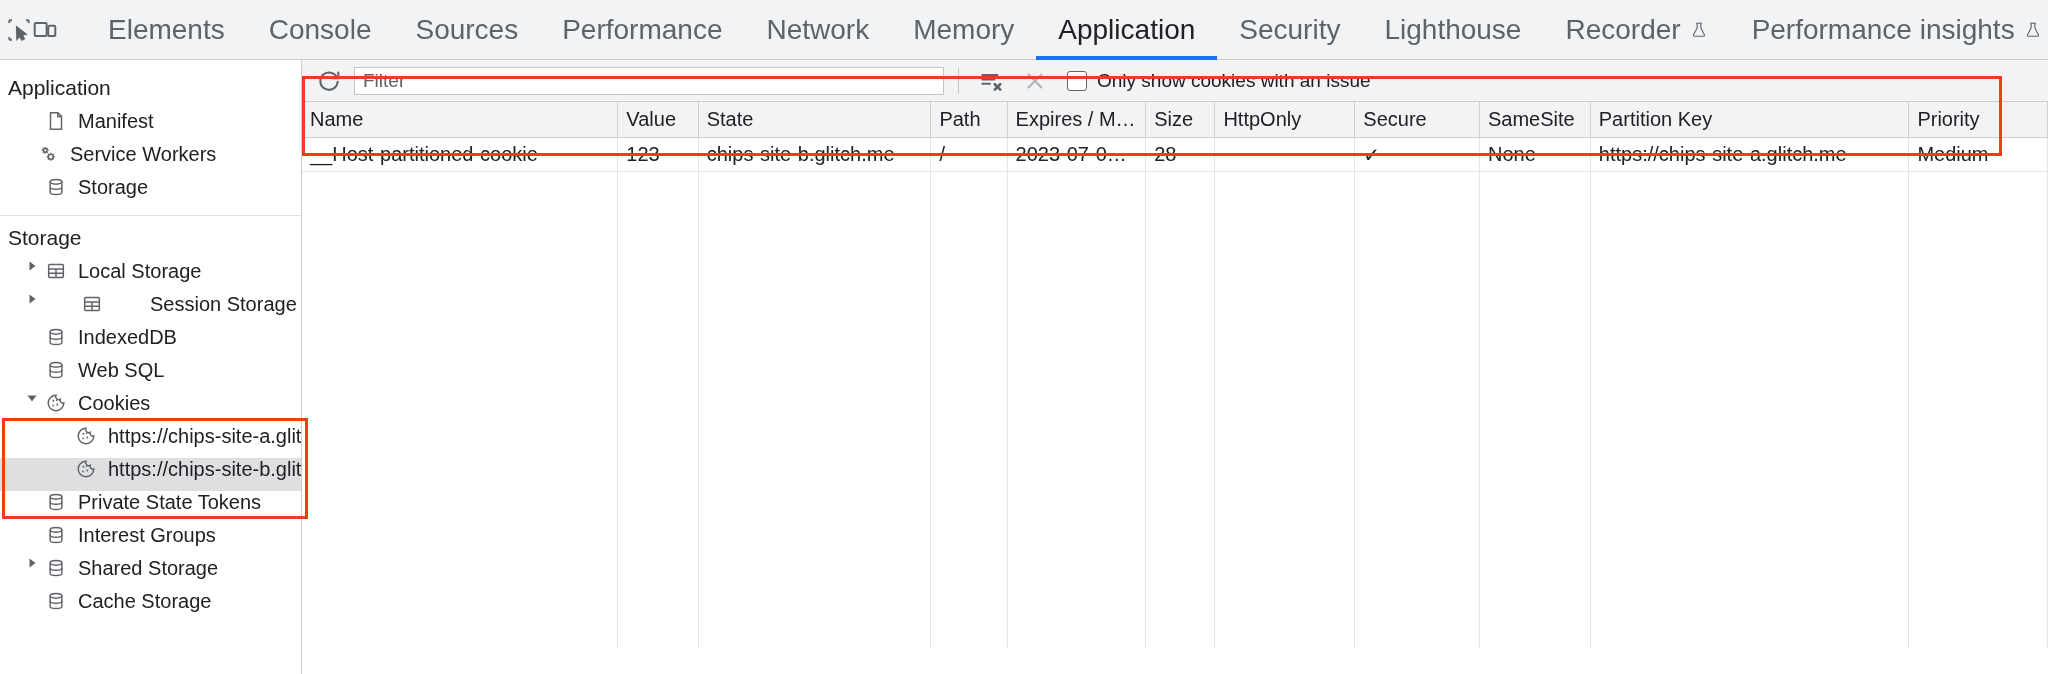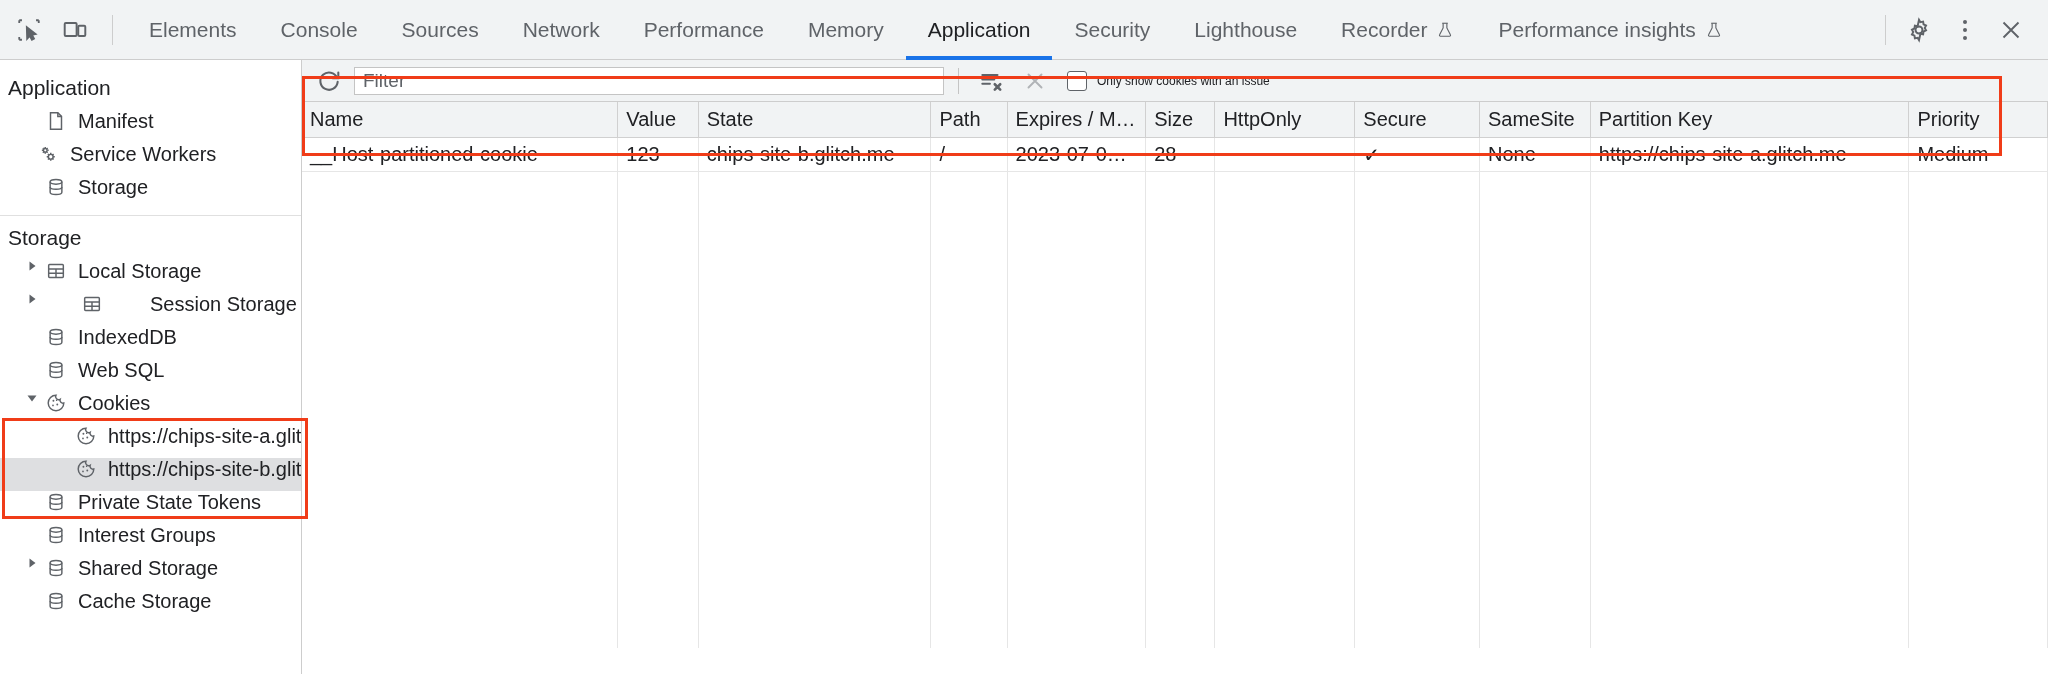--- a/index.html
+++ b/index.html
@@ -27,21 +27,21 @@
   }
   .tb-icon-btn:first-child { margin-left: 6px; }
   .tb-sep {
     width: 1px; height: 30px; background: #cdcdcd;
     margin: 0 14px;
   }
   .tabs { display: flex; align-items: stretch; height: 60px; }
   .tab {
     display: flex; align-items: center; gap: 9px;
     padding: 0 22px; height: 60px;
-    font-size: 21px; color: #5f6368;
+    font-size: 28px; color: #5f6368;
     white-space: nowrap; position: relative;
   }
   .tab.selected { color: #202124; font-weight: 500; }
   .tab.selected::after {
     content: ""; position: absolute; left: 0; right: 0; bottom: 0;
     height: 4px; background: #1a73e8;
   }
   .tab .flask { display: inline-flex; align-items: center; color: #5f6368; }
   .topbar-right {
     margin-left: auto; display: flex; align-items: center;
@@ -110,21 +110,21 @@
   }
   .filter-input::placeholder { color: #5f6368; }
   .fb-sep { width: 1px; height: 26px; background: #c4c4c4; margin: 0 6px; }
   .fb-icon { width: 36px; height: 34px; display: flex; align-items: center; justify-content: center; color: #5f6368; }
   .fb-icon.dim { color: #b0b3b6; }
   .cb-wrap { display: flex; align-items: center; gap: 10px; margin-left: 6px; }
   .cb {
     width: 20px; height: 20px; border: 1.6px solid #5f6368;
     border-radius: 3px; background: #fff;
   }
-  .cb-label { font-size: 12px; color: #202124; white-space: nowrap; }
+  .cb-label { font-size: 19px; color: #202124; white-space: nowrap; }
 
   
   .table-wrap { flex: 1; position: relative; overflow: hidden; }
   table.cookies { width: 100%; border-collapse: collapse; table-layout: fixed; }
   table.cookies th {
     background: #f1f3f4;
     font-size: 20px; font-weight: 400; color: #202124;
     text-align: left; padding: 6px 8px; height: 35px;
     border-right: 1px solid #d0d0d0;
     border-bottom: 1px solid #d0d0d0;
@@ -178,24 +178,24 @@
     <div class="tab">
           <span>Elements</span>
         </div>
         <div class="tab">
           <span>Console</span>
         </div>
         <div class="tab">
           <span>Sources</span>
         </div>
         <div class="tab">
+          <span>Performance</span>
+        </div>
+        <div class="tab">
           <span>Network</span>
-        </div>
-        <div class="tab">
-          <span>Performance</span>
         </div>
         <div class="tab">
           <span>Memory</span>
         </div>
         <div class="tab selected">
           <span>Application</span>
         </div>
         <div class="tab">
           <span>Security</span>
         </div>

